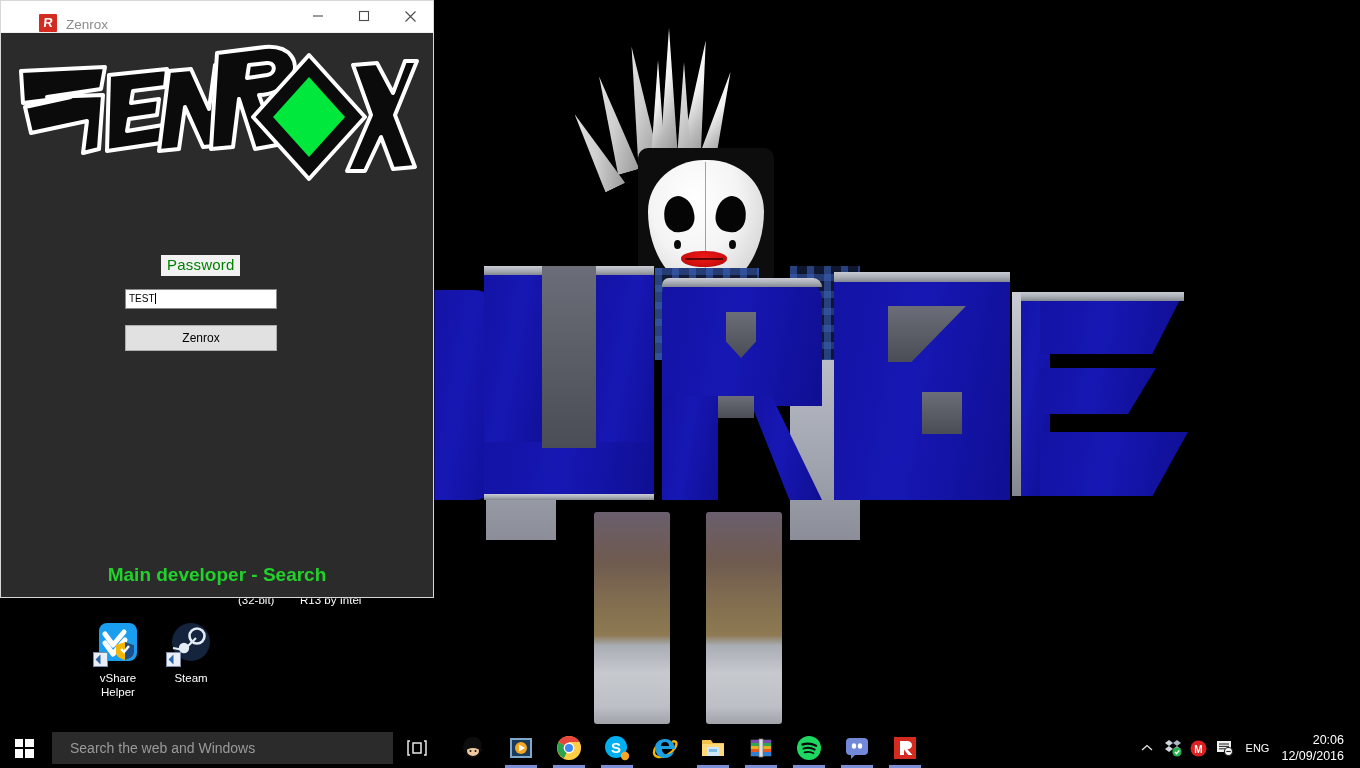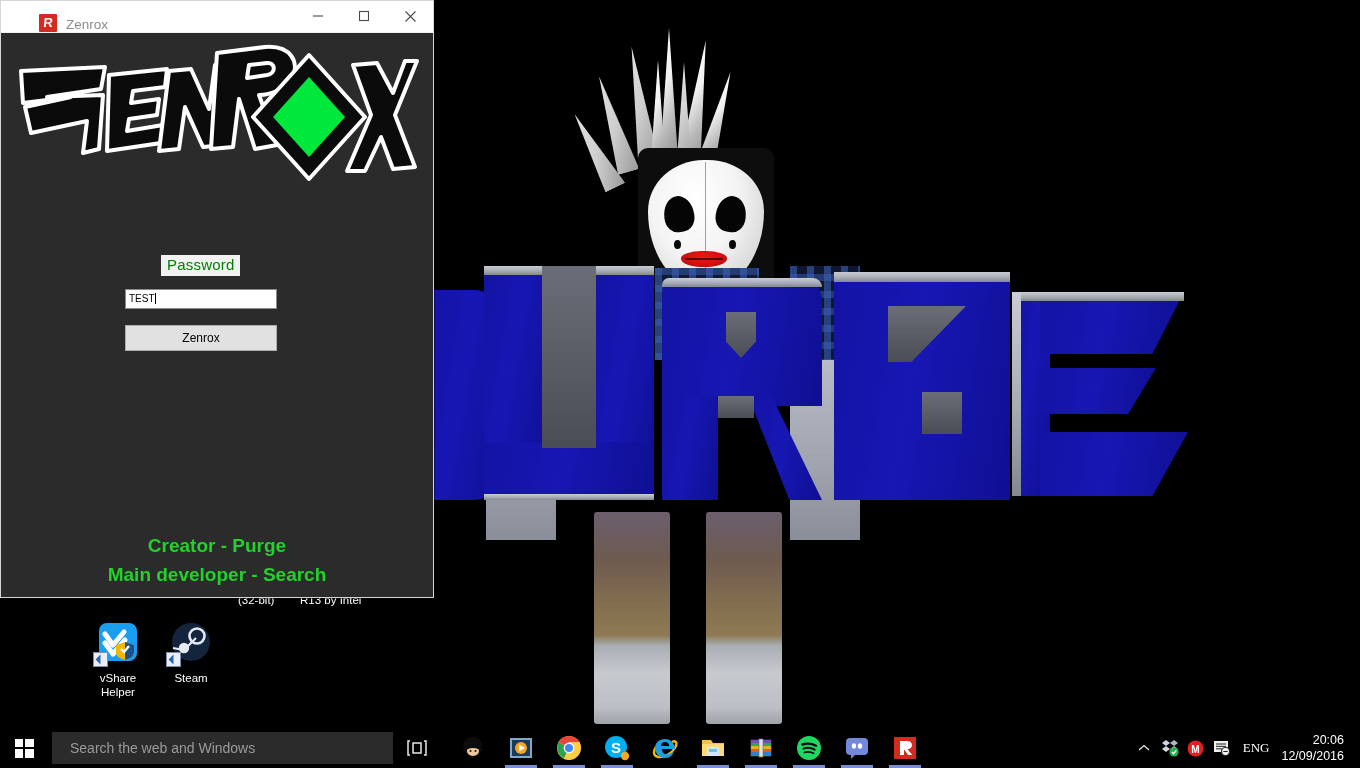--- a/index.html
+++ b/index.html
@@ -110,21 +110,21 @@
     display:flex; align-items:center; padding-left:18px;
     color:#9a9a9a; font-size:14px;
   }
   #taskview { width:48px; height:40px; display:flex; align-items:center; justify-content:center; }
   .tb-icons { display:flex; align-items:center; height:40px; margin-left:8px; }
   .tb-item { width:48px; height:40px; display:flex; align-items:flex-start; justify-content:center; padding-top:7px; position:relative; }
   .tb-item .ico { width:26px; height:26px; position:relative; }
   .tb-item.active:after { content:""; position:absolute; left:8px; bottom:0; width:32px; height:3px; background:#7a8ed6; }
   #tray { margin-left:auto; display:flex; align-items:center; height:40px; padding-right:6px; color:#fff; }
   .tray-ico { width:26px; height:40px; display:flex; align-items:center; justify-content:center; }
-  #lang { font-size:13px; padding:0 8px;font-family:Liberation Serif, serif; }
+  #lang { font-size:11px; padding:0 8px; }
   #clock { text-align:right; font-size:12.5px; line-height:16px; padding:0 10px 0 4px; }
 
   
   #zenrox-window {
     position:absolute; left:0; top:0; width:434px; height:598px;
     background:#2b2b2b; border:1px solid #d7d7d7; box-shadow:0 0 0 1px rgba(0,0,0,.4);
   }
   #titlebar { height:32px; background:#fff; display:flex; align-items:flex-end; border-bottom:1px solid #f0f0f0;padding-left:28px; }
   #title-icon { width:18px; height:18px; margin:0 9px 0 10px; background:#d42a1f; position:relative; border-radius:1px; }
   #title-icon:after {
@@ -317,21 +317,20 @@
         <path d="M300 36 L336 76 L300 116 L264 76 Z" fill="#00e83c"></path>
       </svg>
     </div>
 
     <div class="field-label">Password</div>
 
     <div id="password-input"><span>TEST</span><span class="caret"></span></div>
 
     <div id="login-button">Zenrox</div>
 
-    <div class="credit" id="credit1">Creator - Purge</div>
     <div class="credit" id="credit2">Main developer - Search</div>
   </div>
 
   <div id="taskbar">
 
     <div id="start-btn">
       <span class="win-logo">
           <i></i>
           <i></i>
           <i></i>

